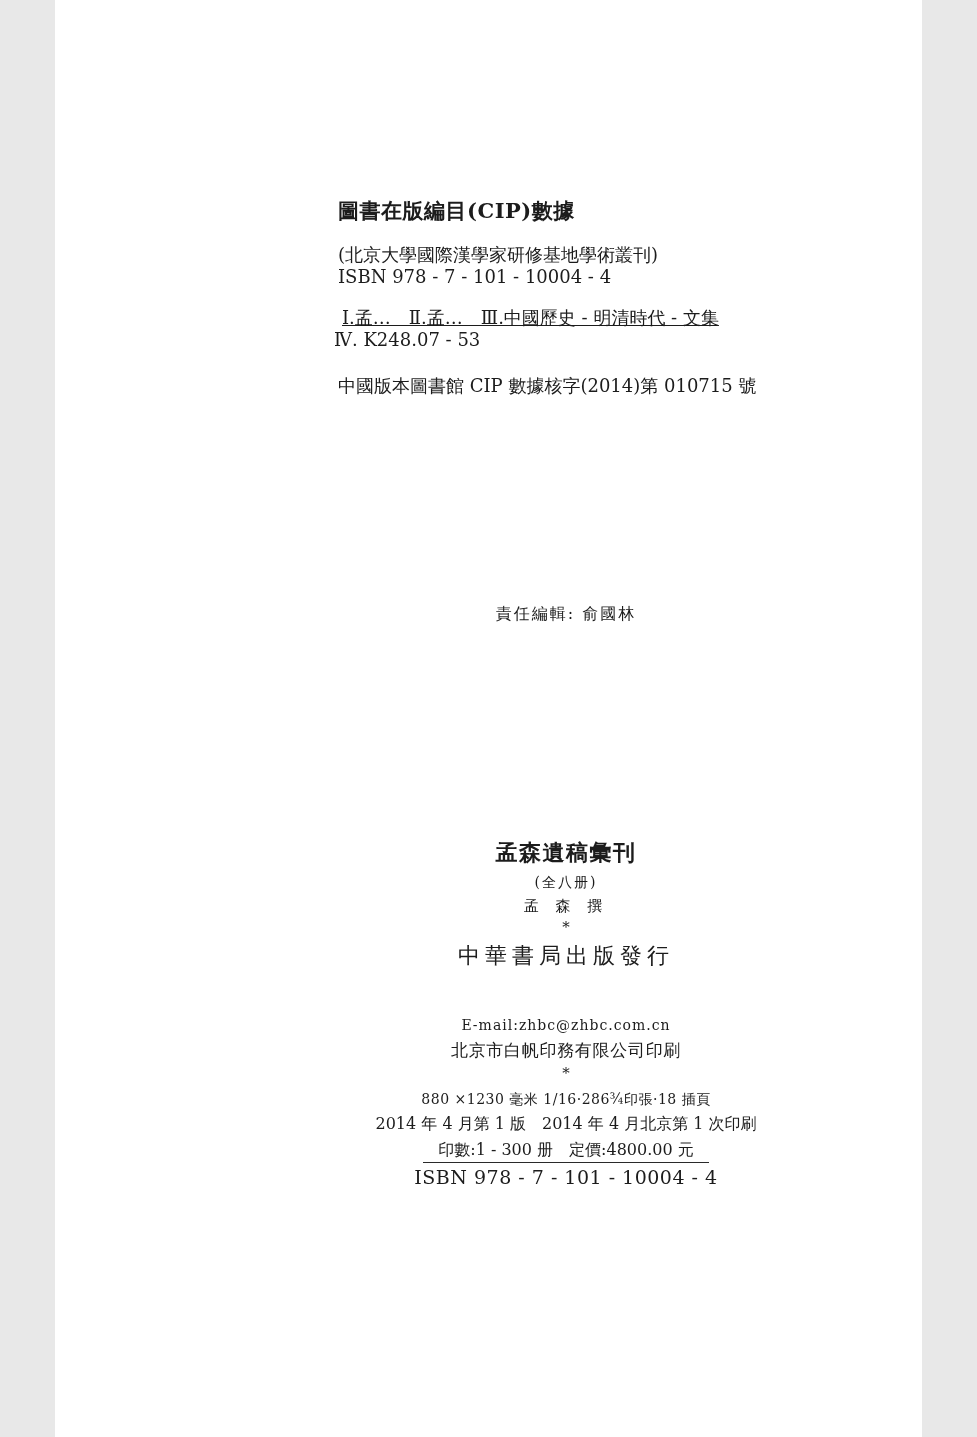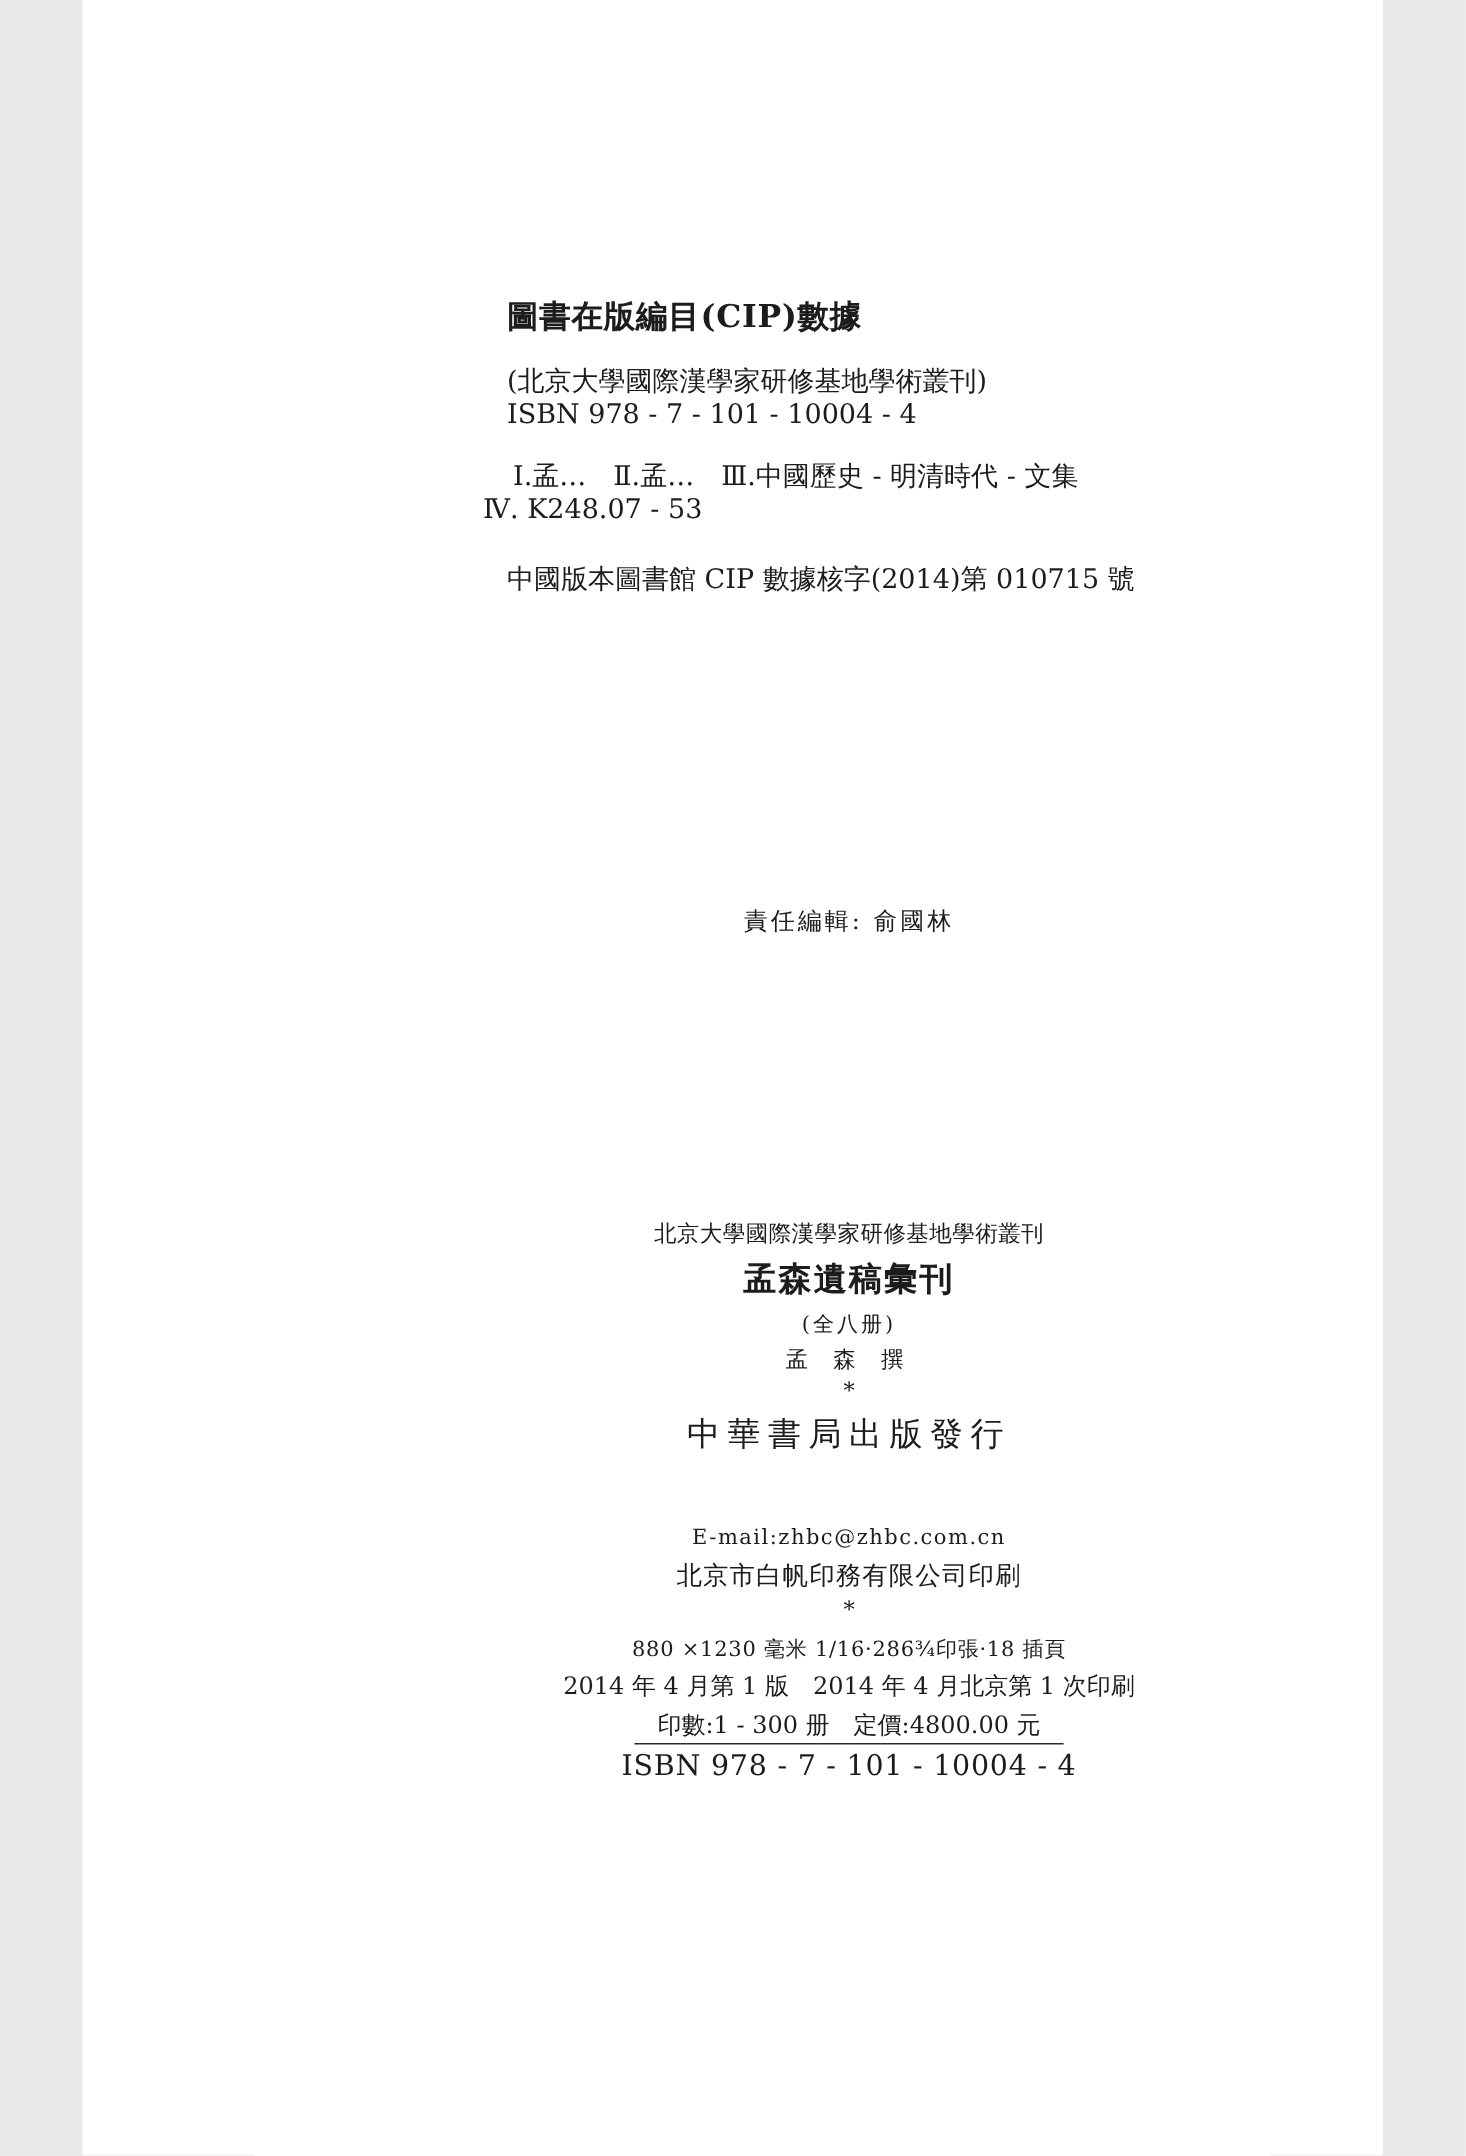--- a/index.html
+++ b/index.html
@@ -18,22 +18,22 @@
   
   .cip-block { position: absolute; left: 263px; top: 197px; width: 560px; }
   .cip-heading {
     margin-left: 20px;
     font-size: 21px;
     font-weight: 700;
     letter-spacing: 0.5px;
   }
   .cip-body { margin-left: 20px; margin-top: 19px; font-size: 18px; line-height: 22px; }
   .cip-class { margin-top: 19px; font-size: 18px; line-height: 22px; }
-  .cip-class .cls1 { margin-left: 24px; }
-  .cip-class .cls2 { margin-left: 4px; }
+  .cip-class .cls1 { margin-left: 24px; text-decoration: underline; }
+  .cip-class .cls2 { margin-left: 16px; }
   .cip-record { margin-left: 20px; margin-top: 23px; font-size: 18px; }
 
   
   .col { position: absolute; left: 281px; top: 0; width: 460px; height: 1437px; }
   .col > div { position: absolute; left: 0; right: 0; text-align: center; white-space: nowrap; }
 
   .editor-line   { top: 604px;  font-size: 16px; letter-spacing: 2px; }
   .series-line   { top: 813px;  font-size: 15px; letter-spacing: 0.3px; }
   .title-line    { top: 838px;  font-size: 22px; font-weight: 700; letter-spacing: 1.5px; }
   .volumes-line  { top: 874px;  font-size: 14px; letter-spacing: 2px; }
@@ -72,21 +72,20 @@
     <div class="cip-class">
       <div class="line cls1">Ⅰ.孟…　Ⅱ.孟…　Ⅲ.中國歷史 - 明清時代 - 文集</div>
       <div class="line cls2">Ⅳ. K248.07 - 53</div>
     </div>
     <div class="cip-record line">中國版本圖書館 CIP 數據核字(2014)第 010715 號</div>
   </div>
 
   <div class="col">
     <div class="editor-line">責任編輯: 俞國林</div>
 
-    <div class="series-line">北京大學國際漢學家研修基地學術叢刊</div>
     <div class="title-line">孟森遺稿彙刊</div>
     <div class="volumes-line">(全八册)</div>
     <div class="author-line">孟 森 撰</div>
     <div class="star-top">*</div>
     <div class="publisher-line">中華書局出版發行</div>
     <div class="email-line">E-mail:zhbc@zhbc.com.cn</div>
     <div class="printer-line">北京市白帆印務有限公司印刷</div>
     <div class="star-bottom">*</div>
     <div class="format-line">880 ×1230 毫米 1/16·286¾印張·18 插頁</div>
     <div class="edition-line">2014 年 4 月第 1 版　2014 年 4 月北京第 1 次印刷</div>

